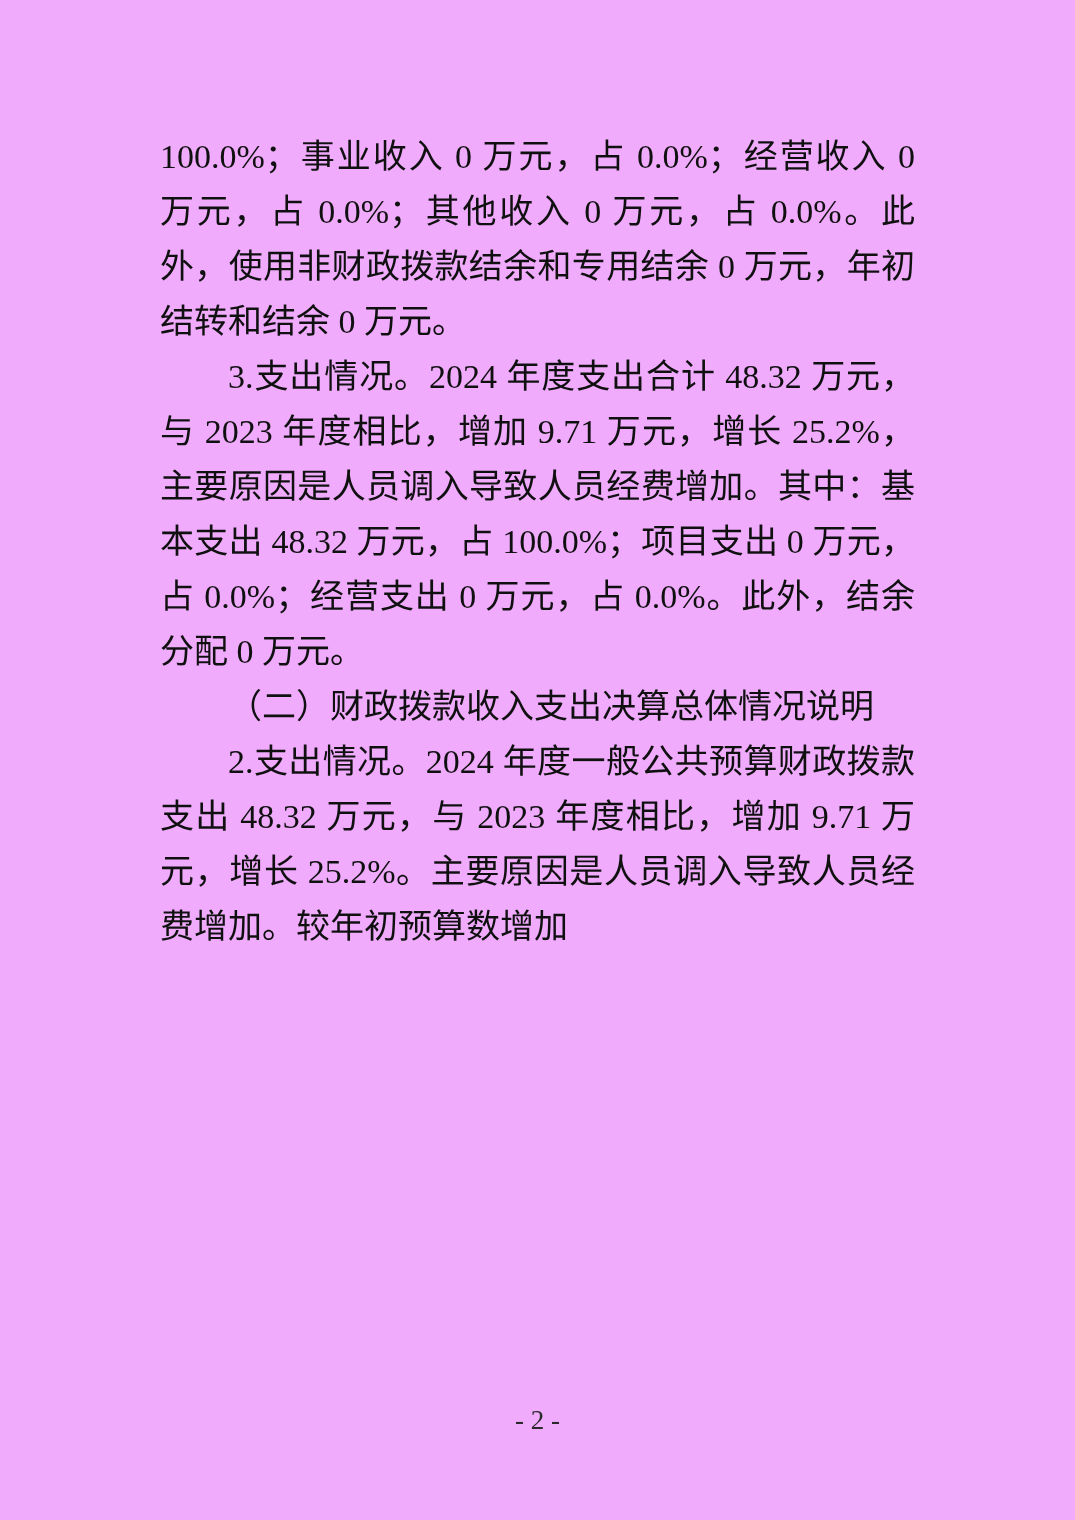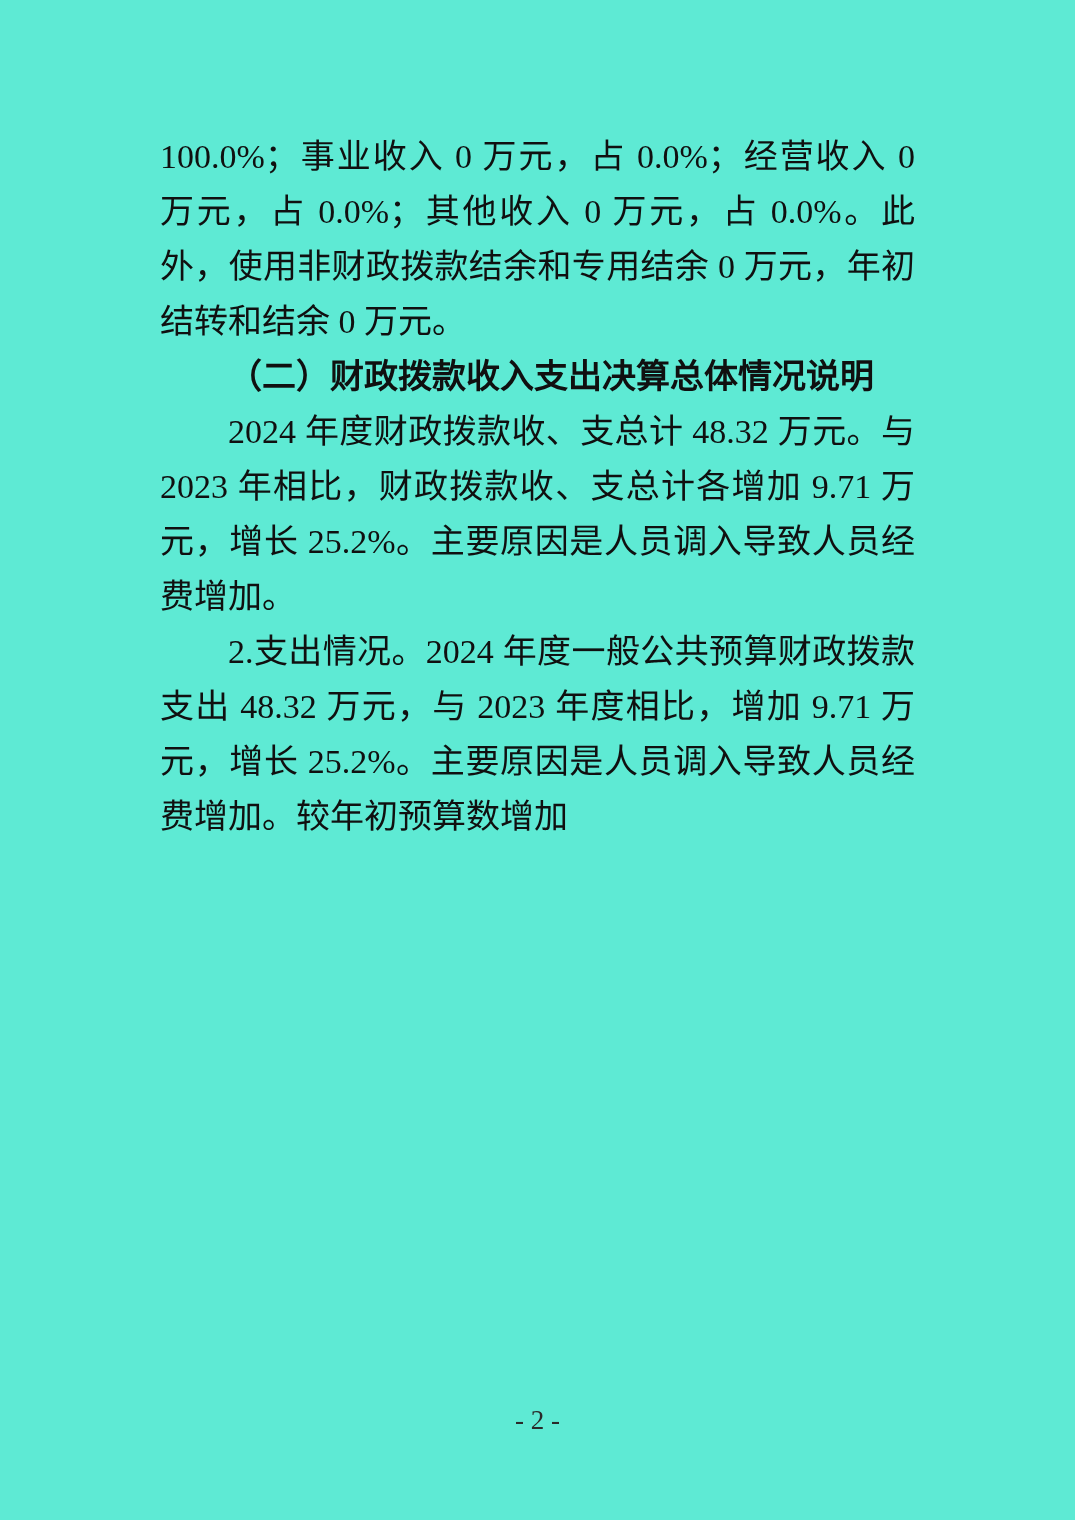--- a/index.html
+++ b/index.html
@@ -5,21 +5,21 @@
   html, body {
     margin: 0;
     padding: 0;
     background: #ffffff;
   }
   .page {
     position: relative;
     width: 1075px;
     height: 1520px;
     margin: 0 auto;
-    background: #5eead4;
+    background: #f0abfc;
     color: #101010;
     font-family: "Liberation Serif", "DejaVu Serif", serif;
     overflow: hidden;
   }
   .body-text {
     position: absolute;
     left: 160px;
     right: 160px;
     top: 129px;
   }
@@ -33,21 +33,21 @@
     text-indent: 2em;
     word-break: break-all;
   }
   .no-indent {
     text-indent: 0;
   }
   .doc-heading {
     margin: 0;
     font-size: 34px;
     line-height: 55px;
-    font-weight: bold;
+    font-weight: normal;
     text-indent: 2em;
     white-space: nowrap;
   }
   .bold-run {
     font-weight: bold;
   }
   .page-footer {
     position: absolute;
     left: 0;
     right: 0;
@@ -59,25 +59,25 @@
   }
 </style>
 </head>
 <body>
 
 <div class="page">
   <div class="body-text">
 
     <p class="doc-para no-indent">100.0%；事业收入 0 万元，占 0.0%；经营收入 0 万元，占 0.0%；其他收入 0 万元，占 0.0%。此外，使用非财政拨款结余和专用结余 0 万元，年初结转和结余 0 万元。</p>
 
+    <p class="doc-para">3.支出情况。2024 年度支出合计 48.32 万元，与 2023 年度相比，增加 9.71 万元，增长 25.2%，主要原因是人员调入导致人员经费增加。其中：基本支出 48.32 万元，占 100.0%；项目支出 0 万元，占 0.0%；经营支出 0 万元，占 0.0%。此外，结余分配 0 万元。</p>
 
 
     <p class="doc-heading">（二）财政拨款收入支出决算总体情况说明</p>
 
-    <p class="doc-para">2024 年度财政拨款收、支总计 48.32 万元。与 2023 年相比，财政拨款收、支总计各增加 9.71 万元，增长 25.2%。主要原因是人员调入导致人员经费增加。</p>
 
 
 
     <p class="doc-para">2.支出情况。2024 年度一般公共预算财政拨款支出 48.32 万元，与 2023 年度相比，增加 9.71 万元，增长 25.2%。主要原因是人员调入导致人员经费增加。较年初预算数增加</p>
 
   </div>
 
   <div class="page-footer">- 2 -</div>
 </div>
 

